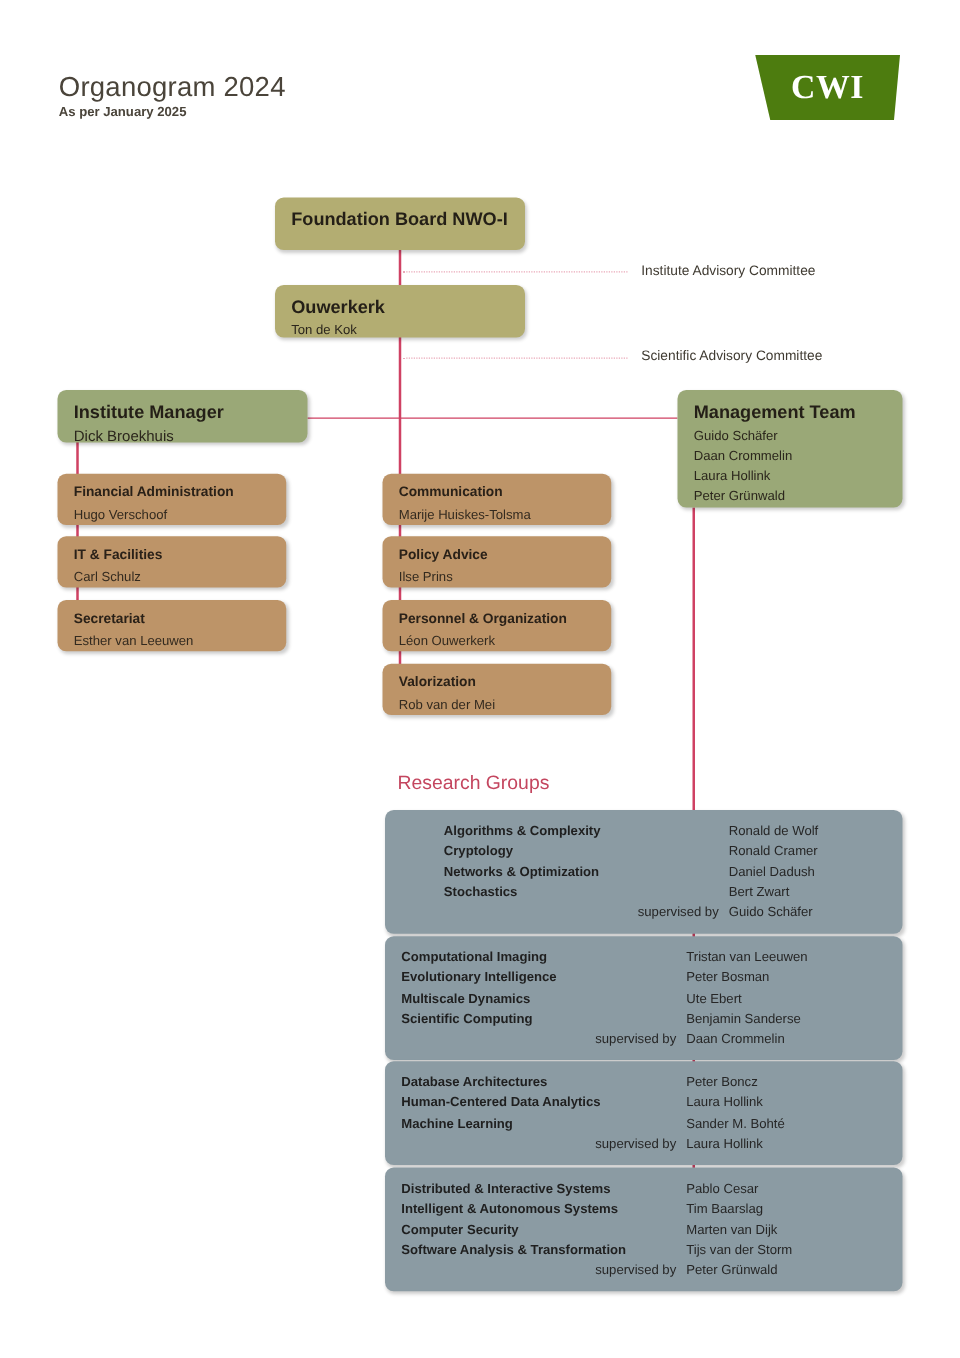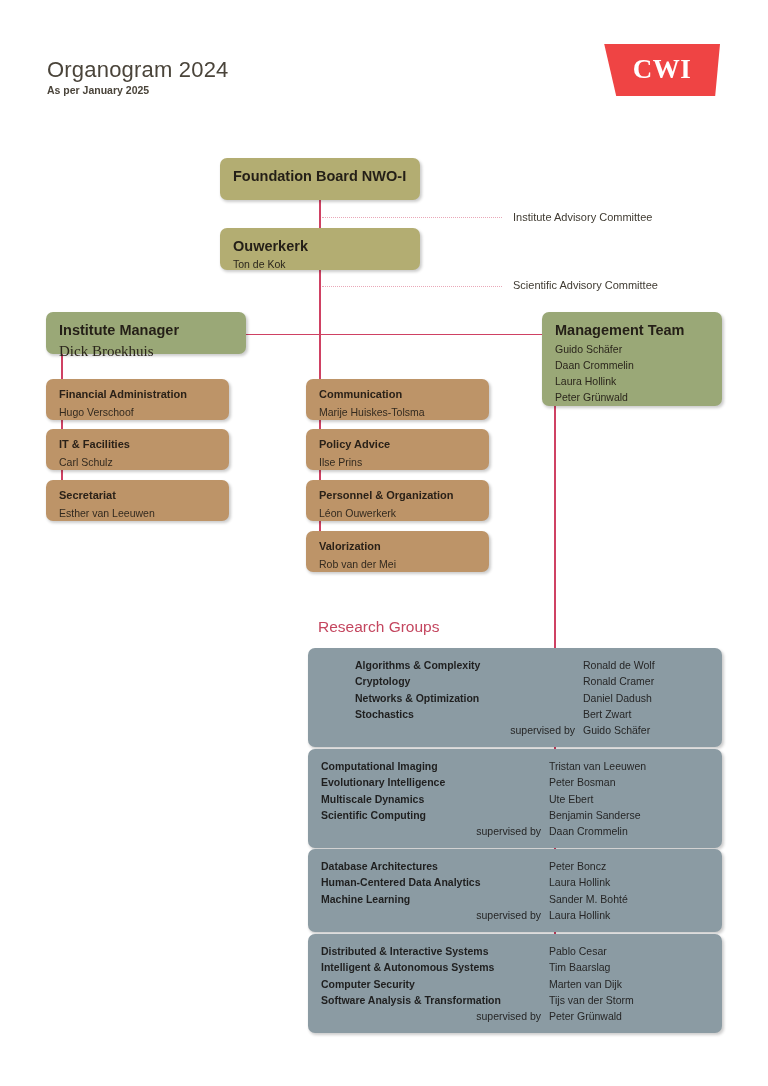--- a/index.html
+++ b/index.html
@@ -21,21 +21,21 @@
     font-size: 22px; font-weight: 400; letter-spacing: .2px;
     color: #4a443a; white-space: nowrap;
   }
   #subtitle {
     position: absolute; left: 47px; top: 84px;
     font-size: 10.5px; font-weight: 600; color: #4a443a; white-space: nowrap;
   }
   #logo {
     position: absolute; left: 600px; top: 44px;
     width: 120px; height: 52px;
-    background: #ef4444;
+    background: #4d7c0f;
     clip-path: polygon(3.5% 0%, 100% 0%, 96% 100%, 13.5% 100%);
     display: flex; align-items: center; justify-content: center;
   }
   #logo-text {
     color: #ffffff; font-size: 27px; font-weight: 700;
     letter-spacing: .5px; font-family: "Liberation Serif", serif;
     margin-left: 4px; margin-top: -1px;
   }
 
   
@@ -57,21 +57,21 @@
   .node .n-title { font-weight: 700; line-height: 1.25; }
   .node .n-person { line-height: 1.45; }
 
   .olive  { background: #b3ad72; }
   .sage   { background: #9aa877; }
   .tan    { background: #bd9468; }
 
   .olive .n-title { font-size: 14.5px; font-weight: 600; color: #241f17; }
   .olive .n-person { font-size: 10.5px; color: #2b261c; margin-top: 2px; }
   .sage  .n-title { font-size: 14.5px; font-weight: 600; color: #241f17; }
-  .sage  .n-person { font-size: 15px; color: #2b261c; margin-top: 2px; font-family: Liberation Serif, serif; }
+  .sage  .n-person { font-size: 12px; color: #2b261c; margin-top: 2px; }
   .tan   .n-title { font-size: 11px; font-weight: 700; color: #2a2118; }
   .tan   .n-person { font-size: 10.5px; color: #332a1f; margin-top: 3px; }
 
   .mt-name { font-size: 10.5px; color: #2b261c; line-height: 1.52; }
 
   
   .adv-label {
     position: absolute; font-size: 11px; color: #3f3a31; white-space: nowrap;
   }
 

